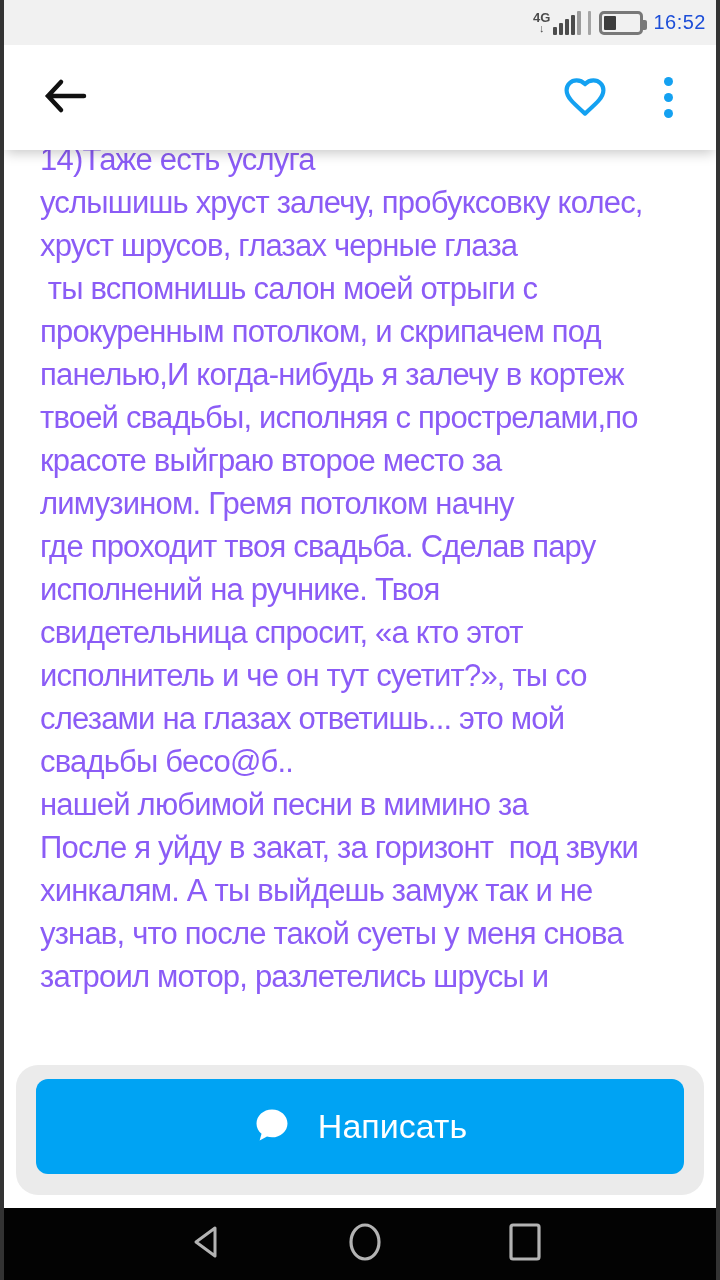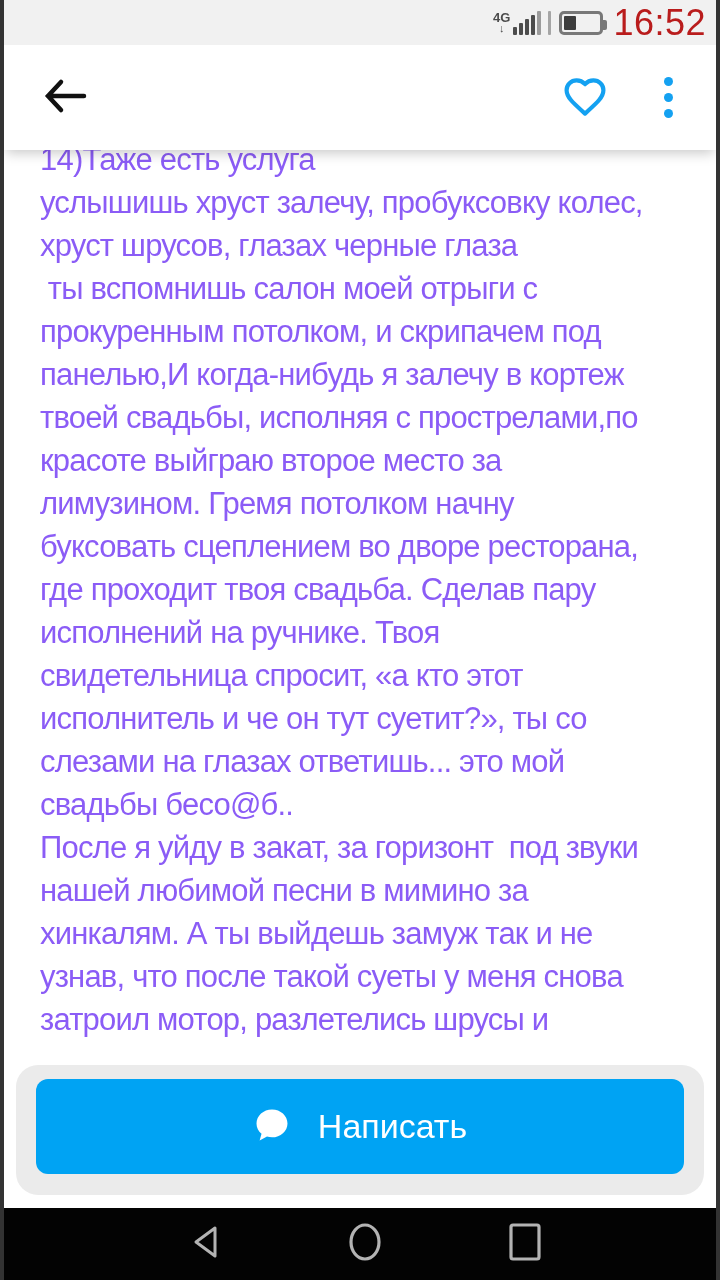--- a/index.html
+++ b/index.html
@@ -21,21 +21,21 @@
   .net-arrow { font-size:11px; margin-top:-1px; }
   .sig-bars { display:flex; align-items:flex-end; gap:2px; margin-right:5px; }
   .sig-bars i { display:block; width:4px; background:#4c4c4c; border-radius:1px; }
   .sig-bars i:nth-child(1){height:8px;} .sig-bars i:nth-child(2){height:12px;}
   .sig-bars i:nth-child(3){height:16px;} .sig-bars i:nth-child(4){height:20px;}
   .sig-bars i:nth-child(5){height:24px; background:#9b9b9b;}
   .sim-divider { width:3px; height:24px; background:#a5a5a5; margin:0 8px 0 2px; border-radius:1px; }
   .battery { position:relative; width:44px; height:24px; border:3px solid #787878; border-radius:5px; margin-right:10px; }
   .battery .fill { position:absolute; left:2px; top:2px; bottom:2px; width:12px; background:#3d3d3d; border-radius:1px; }
   .battery .nub { position:absolute; right:-7px; top:6px; width:4px; height:10px; background:#787878; border-radius:0 2px 2px 0; }
-  .status-time { font-size:36px; color:#b91c1c; letter-spacing:0.5px; }
+  .status-time { font-size:20px; color:#1d4ed8; letter-spacing:0.5px; }
   
   .header {
     position:absolute; top:45px; left:0; right:0; height:105px;
     background:#ffffff; z-index:20;
     display:flex; align-items:center;
     padding:0 36px;
     box-shadow:0 5px 12px -2px rgba(0,0,0,0.22);
   }
   .back-btn { width:60px; height:60px; display:flex; align-items:center; justify-content:flex-start; cursor:pointer; }
   .header-right { margin-left:auto; display:flex; align-items:center; gap:46px; }
@@ -127,29 +127,28 @@
     <div class="ad-text">
         <div class="line">14)Таже есть услуга</div>
         <div class="line">услышишь хруст залечу, пробуксовку колес,</div>
         <div class="line">хруст шрусов, глазах черные глаза</div>
         <div class="line"> ты вспомнишь салон моей отрыги с</div>
         <div class="line">прокуренным потолком, и скрипачем под</div>
         <div class="line">панелью,И когда-нибудь я залечу в кортеж</div>
         <div class="line">твоей свадьбы, исполняя с прострелами,по</div>
         <div class="line">красоте выйграю второе место за</div>
         <div class="line">лимузином. Гремя потолком начну</div>
-        <div class="line">буксовать сцеплением во дворе ресторана,</div>
         <div class="line">где проходит твоя свадьба. Сделав пару</div>
         <div class="line">исполнений на ручнике. Твоя</div>
         <div class="line">свидетельница спросит, «а кто этот</div>
         <div class="line">исполнитель и че он тут суетит?», ты со</div>
         <div class="line">слезами на глазах ответишь... это мой</div>
         <div class="line">свадьбы бесо@б..</div>
+        <div class="line">нашей любимой песни в мимино за</div>
         <div class="line">После я уйду в закат, за горизонт  под звуки</div>
-        <div class="line">нашей любимой песни в мимино за</div>
         <div class="line">хинкалям. А ты выйдешь замуж так и не</div>
         <div class="line">узнав, что после такой суеты у меня снова</div>
         <div class="line">затроил мотор, разлетелись шрусы и</div>
       </div>
   </div>
 
   <div class="action-panel">
     <button class="write-btn">
       <span>
         <svg width="38" height="36" viewBox="0 0 24 23">

